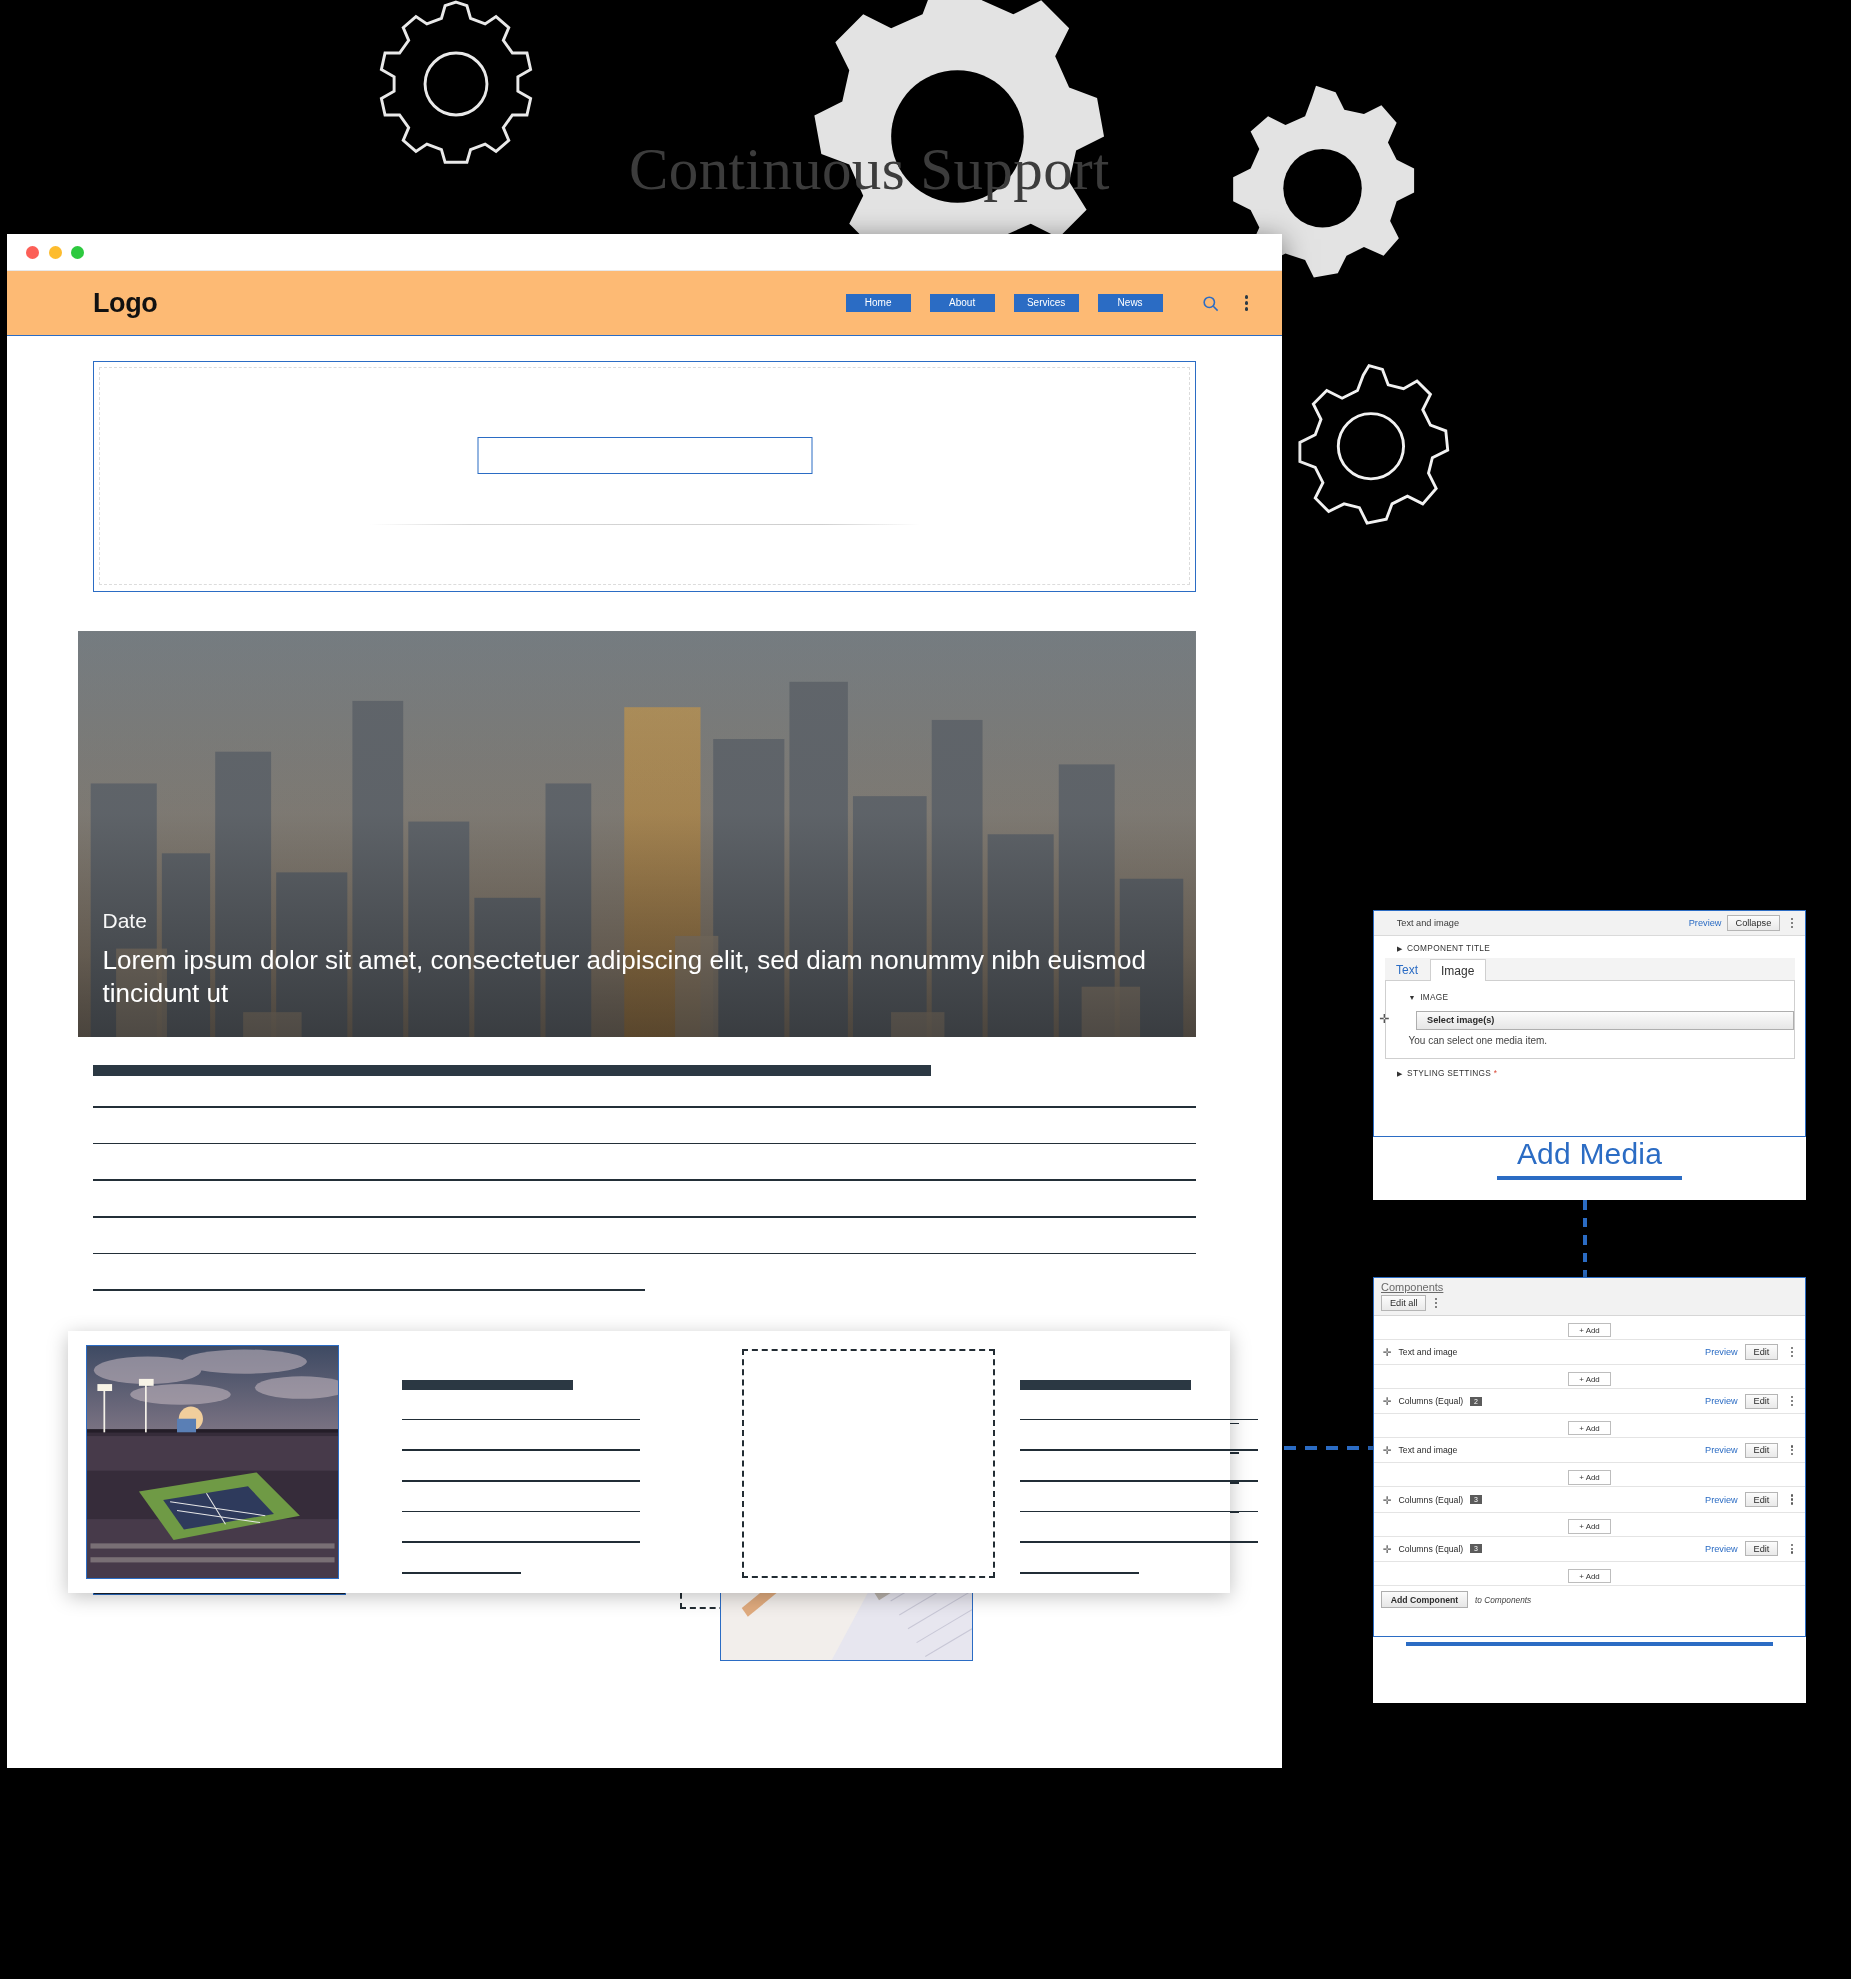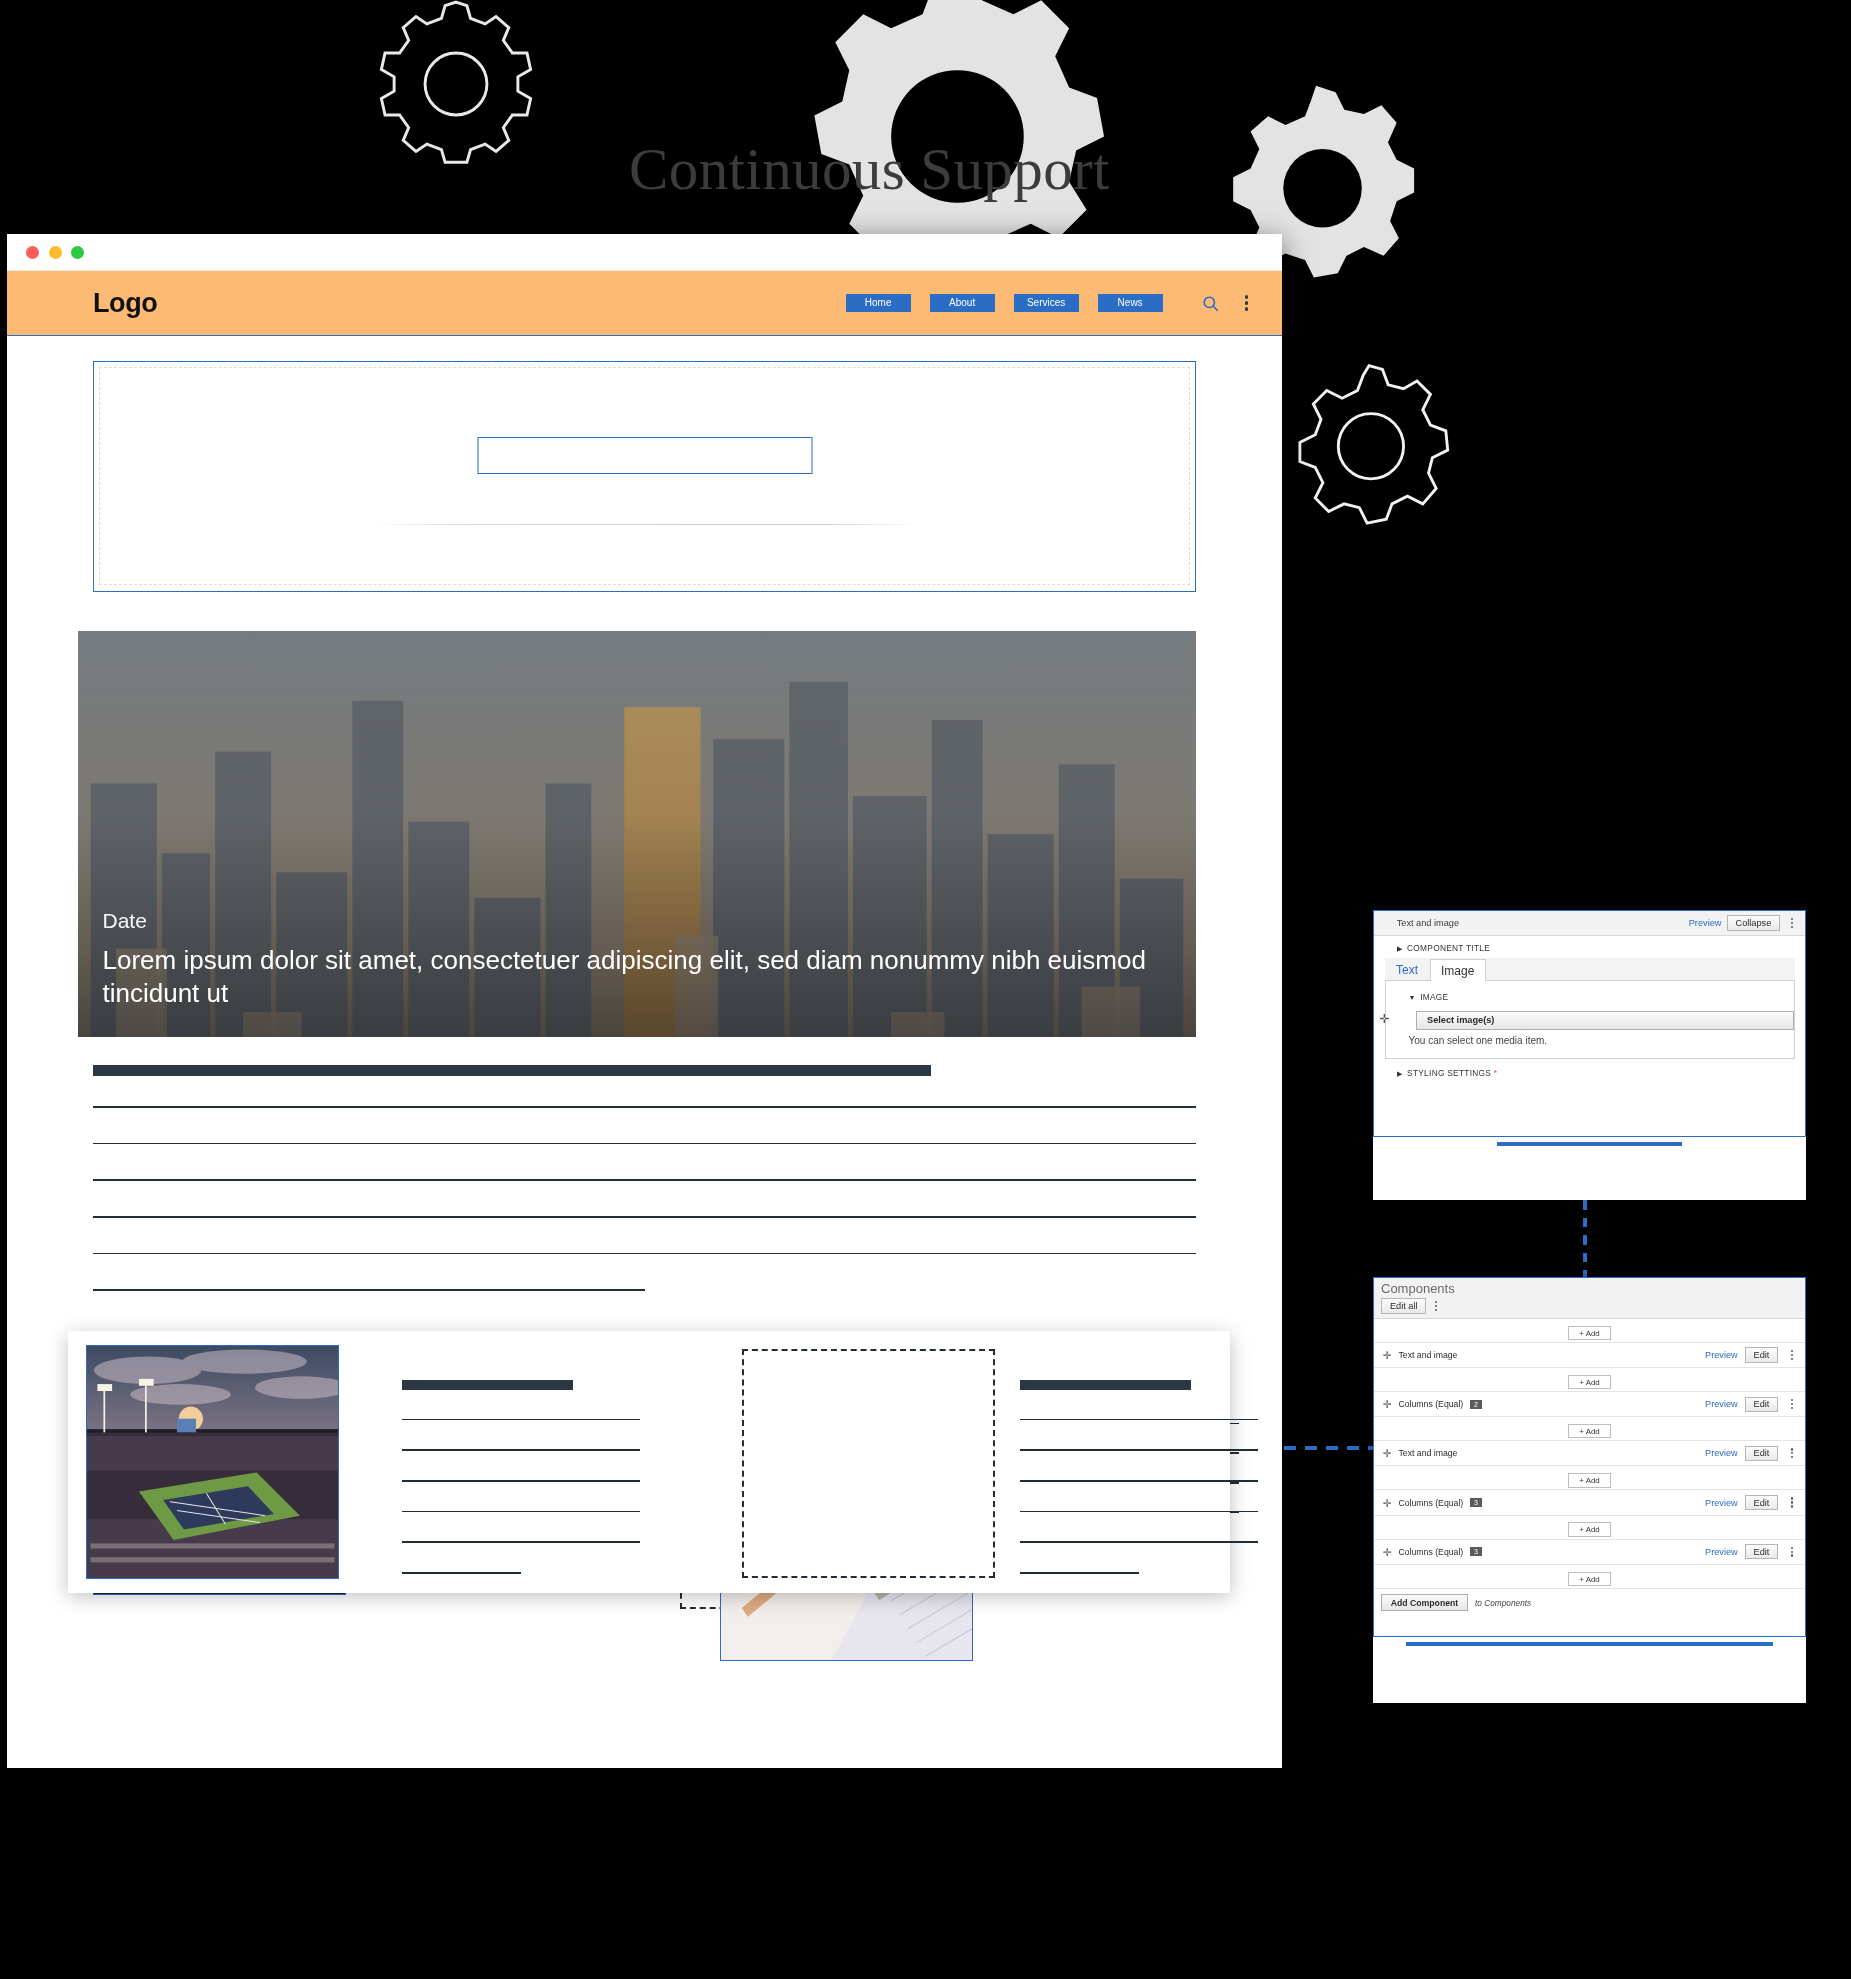--- a/index.html
+++ b/index.html
@@ -200,21 +200,21 @@
   }
   .move-handle {
     position: absolute; left: 5.2px; font-size: 12.2px; color: #555; cursor: move; user-select:none;
   }
 
   
   .comp-title-bar {
     background: #f2f2f2; border-bottom: 0.9px solid #d6d6d6;
     padding: 2.6px 7px 4.4px 7px;
   }
-  .comp-title-bar .lbl { font-size: 13px; color: #6a6a6a; }
+  .comp-title-bar .lbl { font-size: 11px; color: #6a6a6a; text-decoration: underline; }
   .comp-title-bar .row2 { display:flex; align-items:center; gap: 3.5px; margin-top: 2.6px; }
   .add-row { text-align: center; padding: 3.5px 0; border-bottom: 0.9px solid #e4e4e4; }
   .add-btn {
     background: #fff; border: 0.9px solid #bdbdbd;
     font-size: 7.9px; padding: 1.7px 10.5px; color: #333; cursor: pointer;
   }
   .comp-row {
     display: flex; align-items: center; gap: 7px;
     padding: 4.4px 7px 4.4px 8.7px; border-bottom: 0.9px solid #e4e4e4;
     font-size: 8.7px; color: #2b2b2b;
@@ -610,20 +610,21 @@
       </div>
 
       <div class="section-toggle" style="padding-top:8.7px;">
         <span class="caret">▶</span><span>STYLING SETTINGS</span>
         <span class="req">*</span>
       </div>
     </div>
   </div>
 
   <div class="callout" id="callout-media">
+    <div class="txt">Add Media</div>
     <div class="rule"></div>
   </div>
 
   <div class="panel" id="panel-components">
     <div class="pnl-inner" style="height:100%;">
       <div class="comp-title-bar">
         <div class="lbl">Components</div>
         <div class="row2">
           <span class="sm-btn">Edit all</span>
           <span class="kebab">

